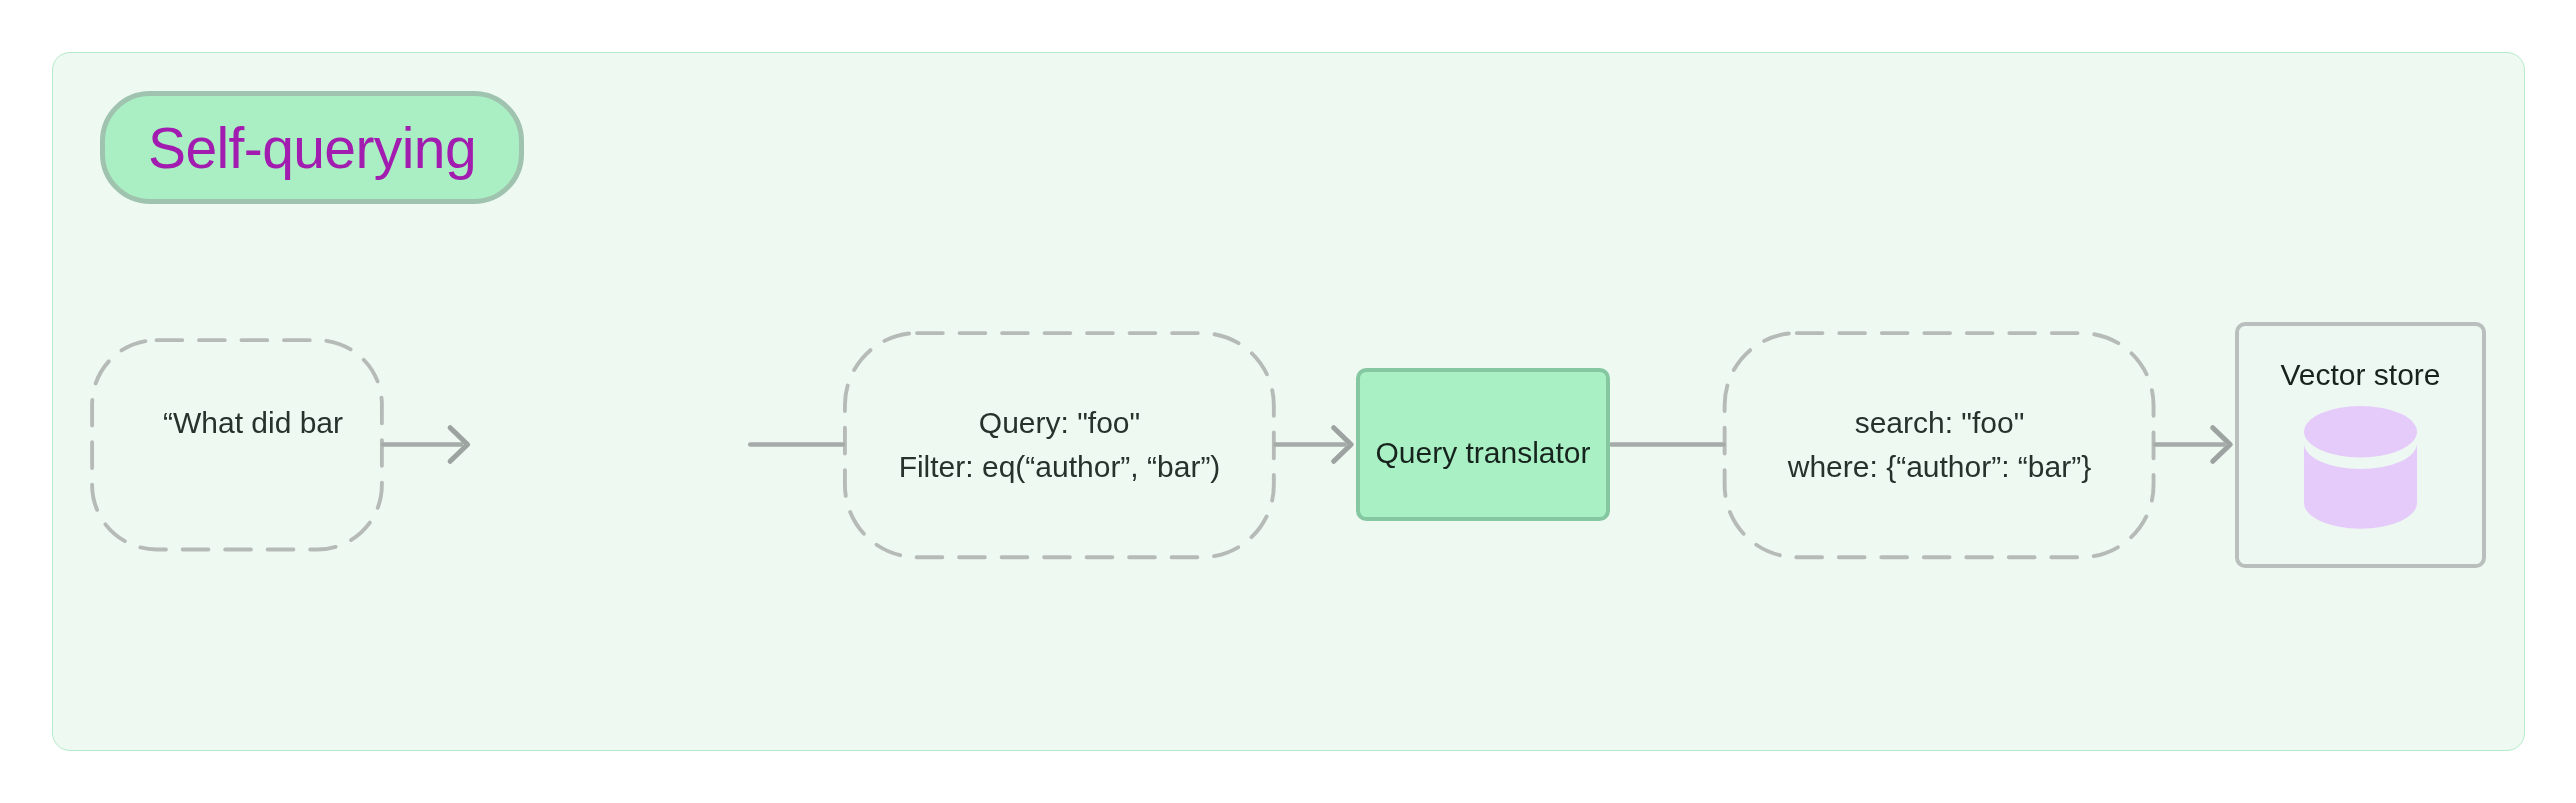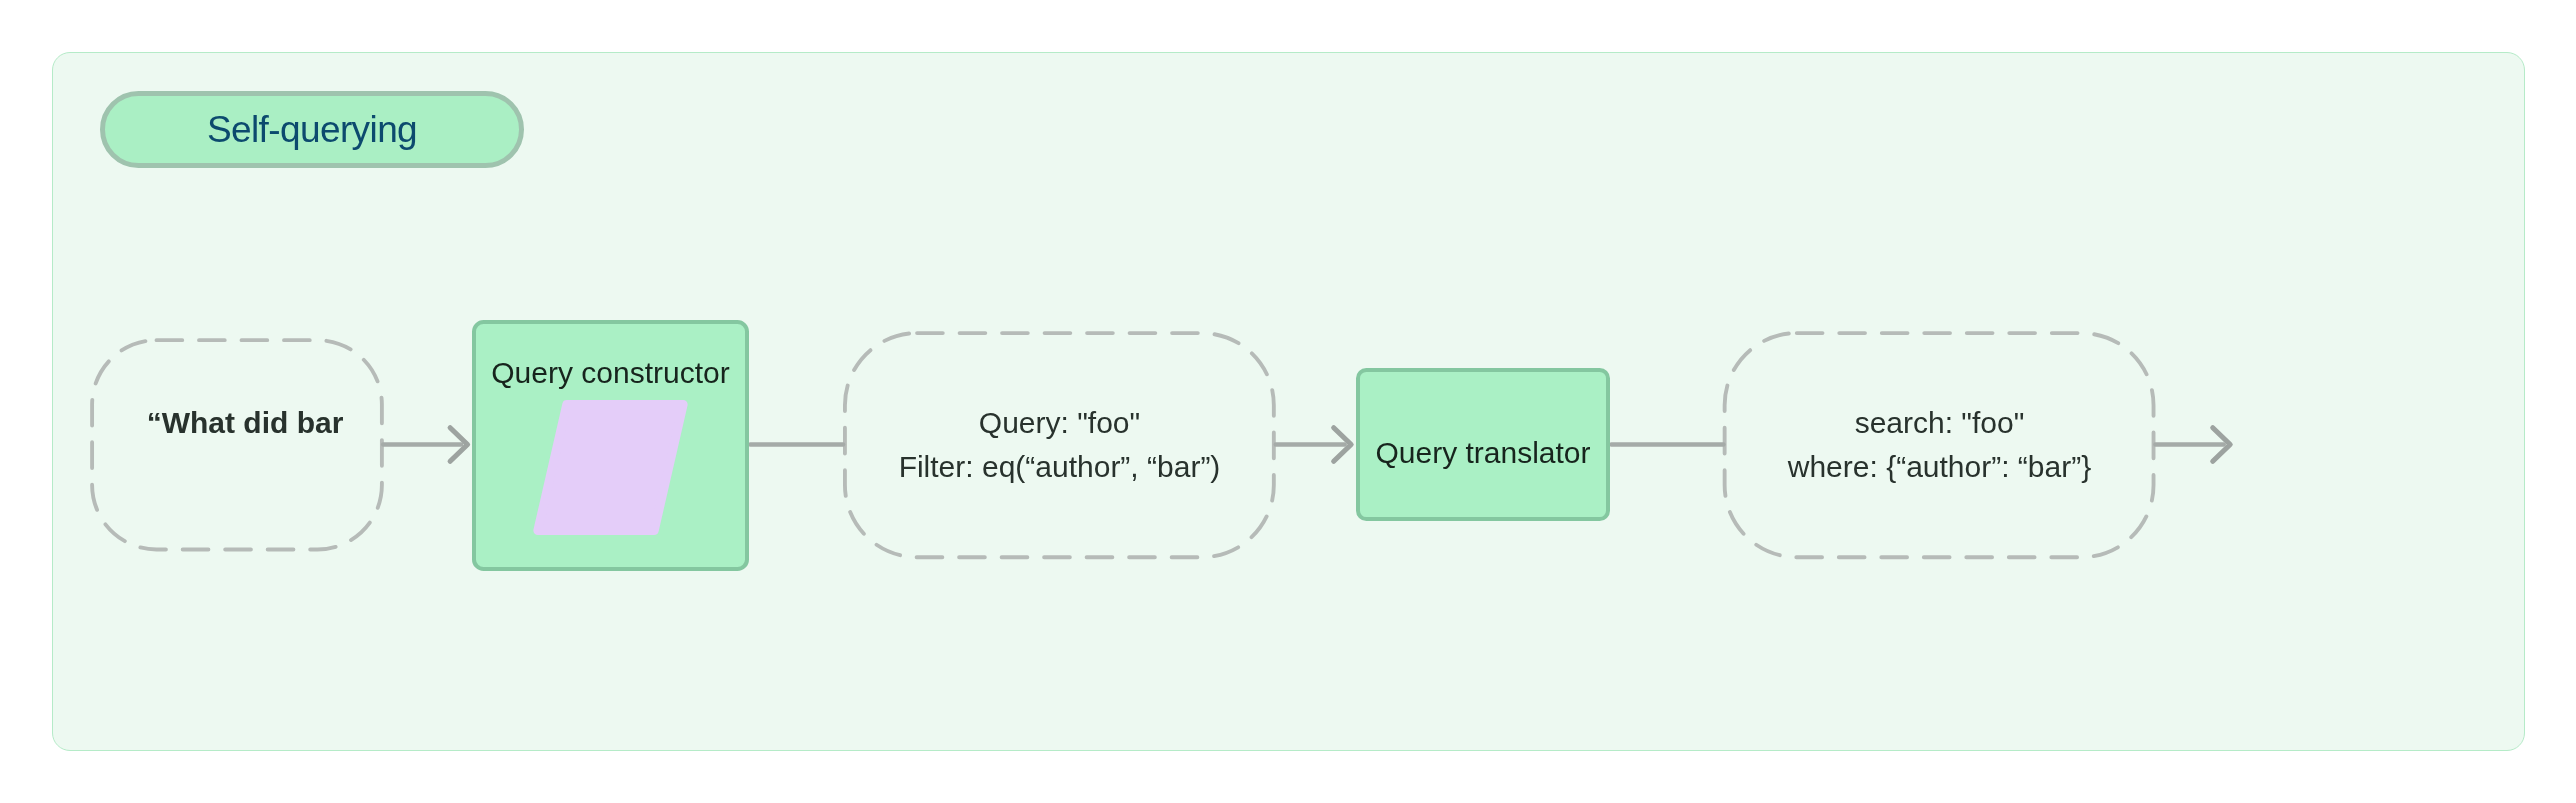--- a/index.html
+++ b/index.html
@@ -1,23 +1,23 @@
 <!DOCTYPE html>
 <html style="font-size:10.3px"><head>
 <meta charset="utf-8">
 <style>
   html,body{margin:0;padding:0;background:#ffffff;}
   .stage{position:relative;width:2576px;height:804px;background:#ffffff;overflow:hidden;
          font-family:"Liberation Sans","DejaVu Sans",sans-serif;}
   .panel{position:absolute;left:52px;top:52px;width:2473px;height:699px;box-sizing:border-box;
          background:#edf9f1;border:1.9px solid #b5ebc8;border-radius:18px;}
-  .badge{position:absolute;left:100px;top:91px;width:424px;height:77px;box-sizing:border-box;
+  .badge{position:absolute;left:100px;top:91px;width:424px;height:113px;box-sizing:border-box;
          background:#aaefc4;border:5.2px solid #9fc3ae;border-radius:50px;
          display:flex;align-items:center;justify-content:center;
-         font-size:37px;letter-spacing:-0.6px;color:#0c4a6e;}
+         font-size:57px;letter-spacing:-0.6px;color:#a21caf;}
   .svg-overlay{position:absolute;left:0;top:0;width:2576px;height:804px;pointer-events:none;}
   .dashed-text{position:absolute;display:flex;flex-direction:column;align-items:center;
          font-size:30px;line-height:44px;color:#28322d;text-align:center;}
   .greenbox{position:absolute;box-sizing:border-box;background:#aaf0c5;border:4.5px solid #84c7a0;
          display:flex;flex-direction:column;align-items:center;color:#17241d;}
   .greenbox .gb-title{font-size:30px;line-height:44px;}
   .box-constructor{left:472px;top:320px;width:277px;height:251px;border-radius:11.6px;padding-top:27px;}
   .box-translator{left:1356px;top:368px;width:254px;height:153px;border-radius:10.3px;
          justify-content:center;padding-top:16px;}
   .vstore{position:absolute;left:2235px;top:322px;width:251px;height:246px;box-sizing:border-box;
@@ -50,42 +50,43 @@
 
     <line x1="1981" y1="690" x2="2088" y2="690" stroke="#a5aba8" stroke-width="7" stroke-linecap="round"></line>
     <polyline points="2071,664 2098,690 2071,716" fill="none" stroke="#9da3a0" stroke-width="8" stroke-linecap="round" stroke-linejoin="round"></polyline>
 
     <line x1="2502" y1="690" x2="2676" y2="690" stroke="#a5aba8" stroke-width="7" stroke-linecap="round"></line>
 
     <line x1="3347" y1="690" x2="3453" y2="690" stroke="#a5aba8" stroke-width="7" stroke-linecap="round"></line>
     <polyline points="3436,664 3463,690 3436,716" fill="none" stroke="#9da3a0" stroke-width="8" stroke-linecap="round" stroke-linejoin="round"></polyline>
   </svg>
 
-  <div class="dashed-text" style="left:100px;top:401px;width:290px;font-weight:bold;">
+  <div class="dashed-text" style="left:108px;top:401px;width:290px;">
     <span>“What did bar</span>
   </div>
 
-  <div class="greenbox box-constructor">
-    <span class="gb-title">Query constructor</span>
-    <span class="icon-wrap">
-      <svg width="155" height="135" viewBox="0 0 240 210">
-        <polygon points="52,7 233,7 188,203 7,203" fill="#e4cdf9" stroke="#e4cdf9" stroke-width="14" stroke-linejoin="round"></polygon>
-      </svg>
-    </span>
-  </div>
 
   <div class="dashed-text" style="left:845px;top:401px;width:429px;">
     <span>Query: "foo"</span>
     <span>Filter: eq(“author”, “bar”)</span>
   </div>
 
   <div class="greenbox box-translator">
     <span class="gb-title">Query translator</span>
   </div>
 
   <div class="dashed-text" style="left:1725px;top:401px;width:429px;">
     <span>search: "foo"</span>
     <span>where: {“author”: “bar”}</span>
   </div>
 
+  <div class="vstore">
+    <span class="vs-title">Vector store</span>
+    <span class="icon-wrap" style="margin-top:9px;">
+      <svg width="113" height="126" viewBox="0 0 176 196">
+        <ellipse cx="88" cy="40" rx="88" ry="40" fill="#e4cbf9"></ellipse>
+        <path d="M0,58 L0,151 A88,40 0 0 0 176,151 L176,58 A88,40 0 0 1 0,58 Z" fill="#e4cbf9"></path>
+      </svg>
+    </span>
+  </div>
 
 </div>
 
 
 </body></html>

